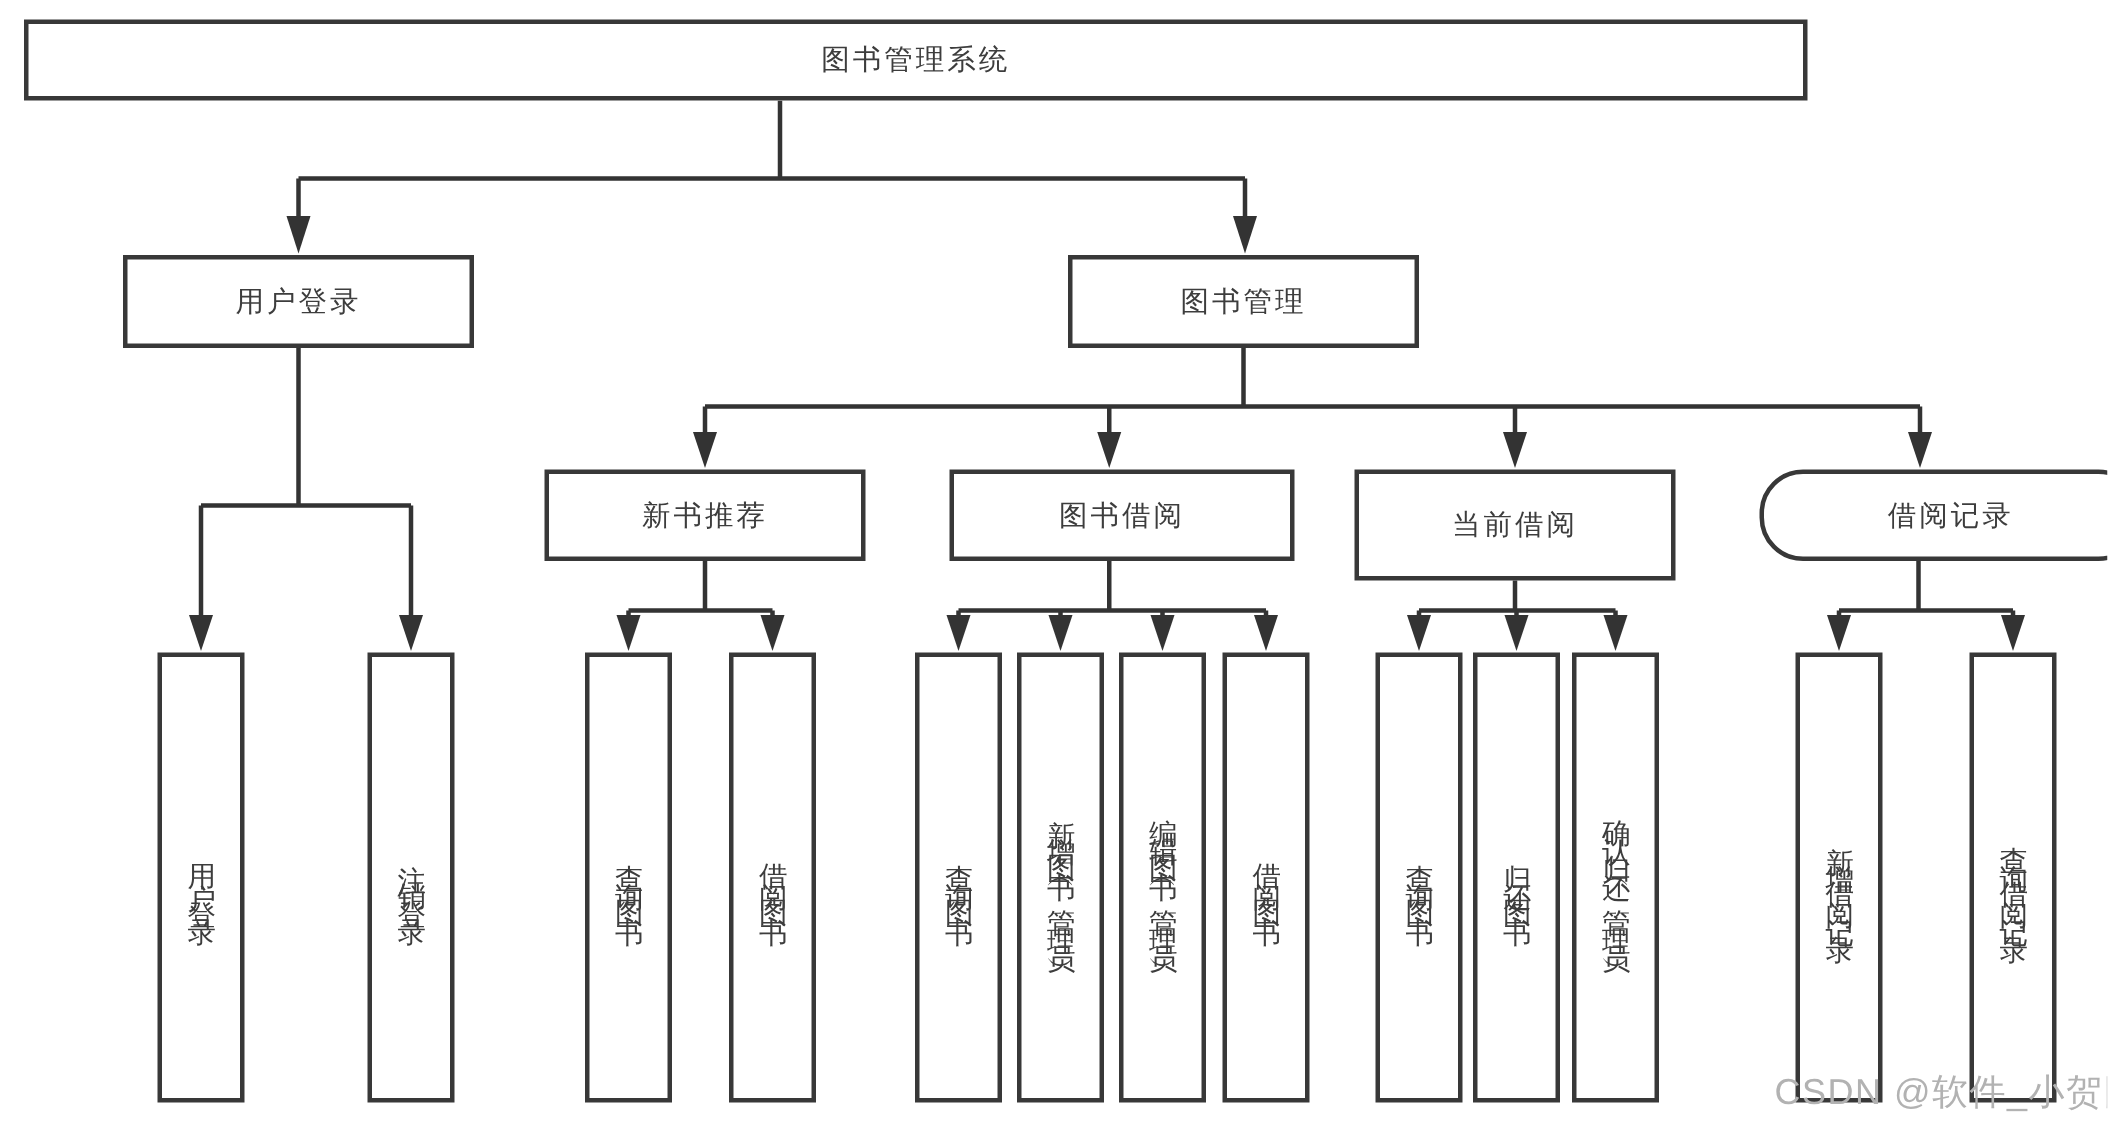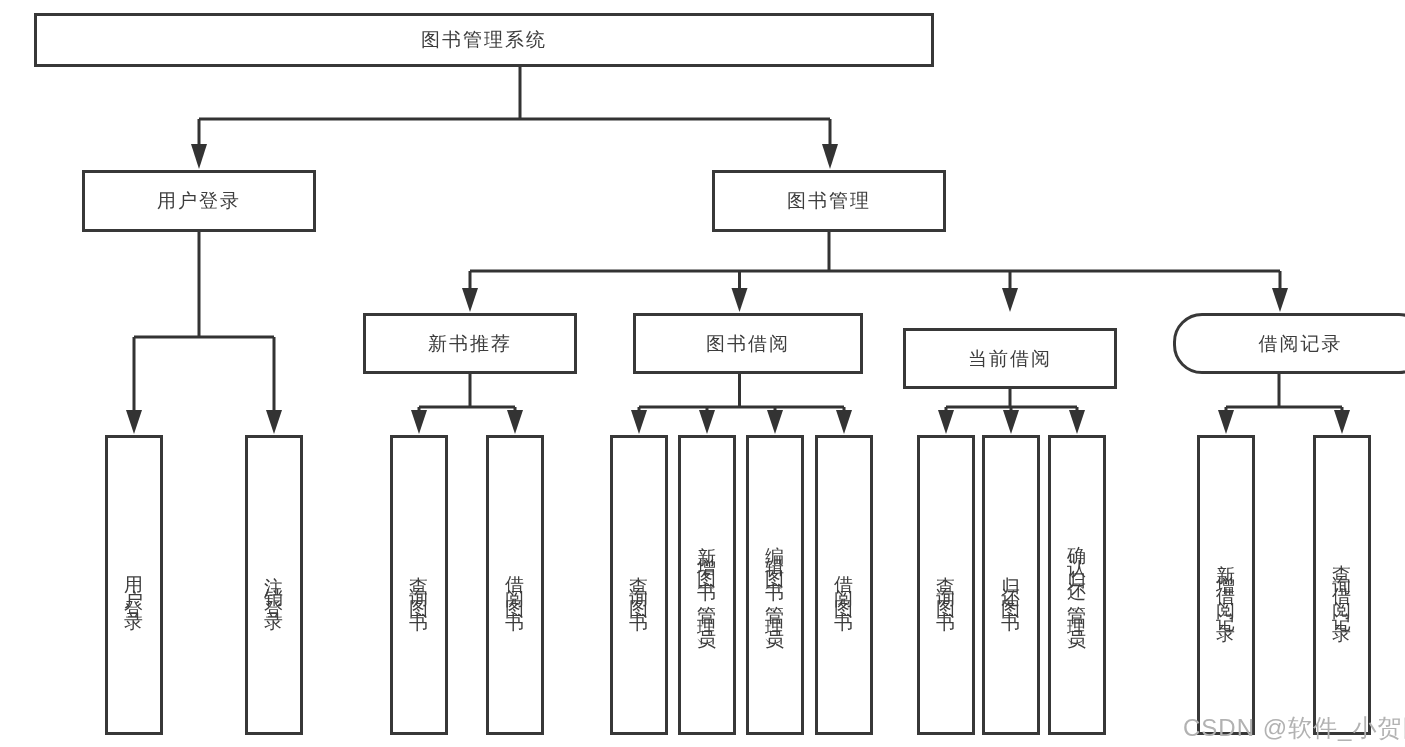--- a/index.html
+++ b/index.html
@@ -95,28 +95,28 @@
       <polygon points="767,410 783,410 775,434"></polygon>
       <polygon points="836,410 852,410 844,434"></polygon>
       <polygon points="938,410 954,410 946,434"></polygon>
       <polygon points="1003,410 1019,410 1011,434"></polygon>
       <polygon points="1069,410 1085,410 1077,434"></polygon>
       <polygon points="1218,410 1234,410 1226,434"></polygon>
       <polygon points="1334,410 1350,410 1342,434"></polygon>
     </g>
   </svg>
 
-  <div class="node h" style="left:16px; top:13px; width:900px; height:54px;margin-left:18px;">图书管理系统</div>
+  <div class="node h" style="left:16px; top:13px; width:1189px; height:54px;">图书管理系统</div>
 
   <div class="node h" style="left:82px; top:170px; width:234px; height:62px;">用户登录</div>
   <div class="node h" style="left:363px; top:313px; width:214px; height:61px;">新书推荐</div>
 
   <div class="node h" style="left:712px; top:170px; width:234px; height:62px;">图书管理</div>
   <div class="node h" style="left:633px; top:313px; width:230px; height:61px;">图书借阅</div>
-  <div class="node h" style="left:903px; top:328px; width:214px; height:61px;">当前借阅</div>
+  <div class="node h" style="left:903px; top:313px; width:214px; height:74px;">当前借阅</div>
   <div class="node h" style="left:1173px; top:313px; width:255px; height:61px;border-radius:29px;">借阅记录</div>
 
   <div class="node leaf" style="left:105px; top:435px; width:58px; height:300px;">用户登录</div>
   <div class="node leaf" style="left:245px; top:435px; width:58px; height:300px;">注销登录</div>
 
   <div class="node leaf" style="left:390px; top:435px; width:58px; height:300px;">查询图书</div>
   <div class="node leaf" style="left:486px; top:435px; width:58px; height:300px;">借阅图书</div>
 
   <div class="node leaf" style="left:610px; top:435px; width:58px; height:300px;">查询图书</div>
   <div class="node leaf" style="left:678px; top:435px; width:58px; height:300px;">新增图书（管理员）</div>

